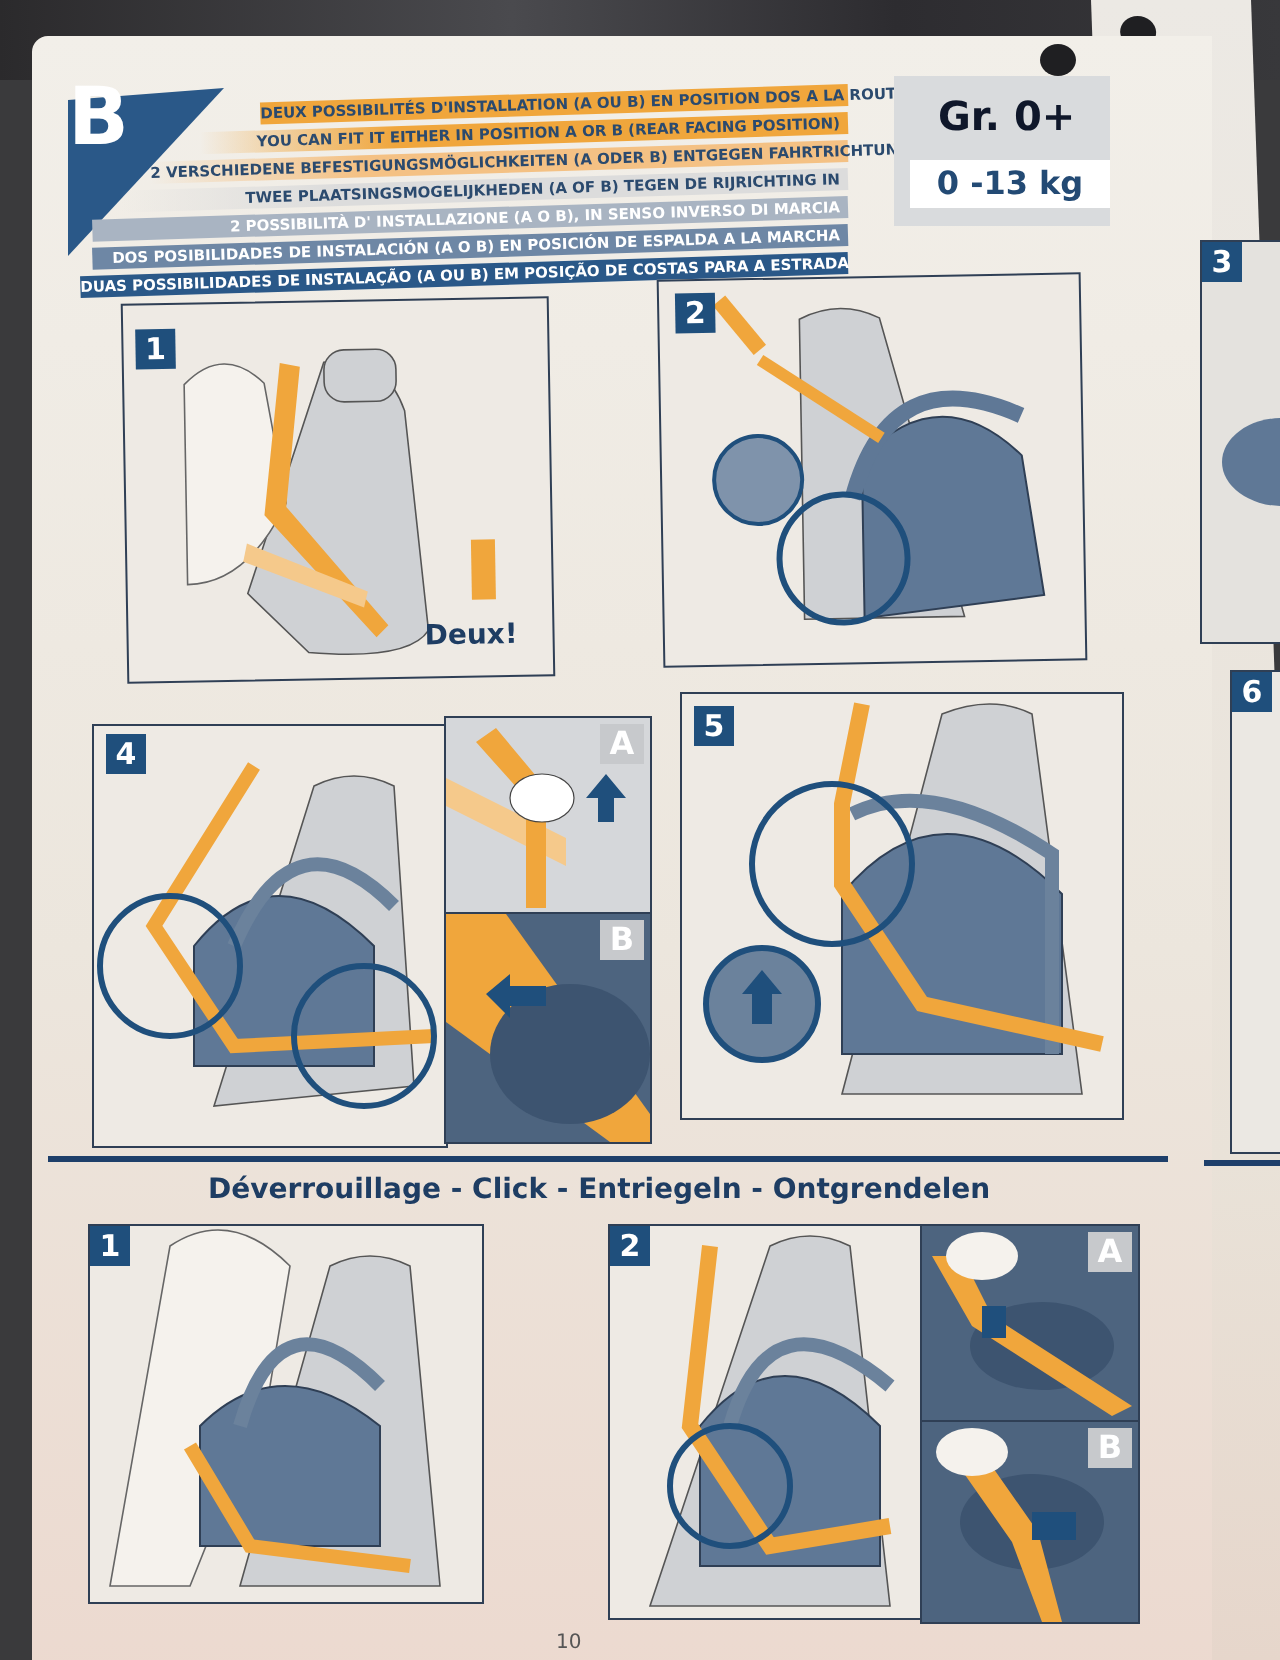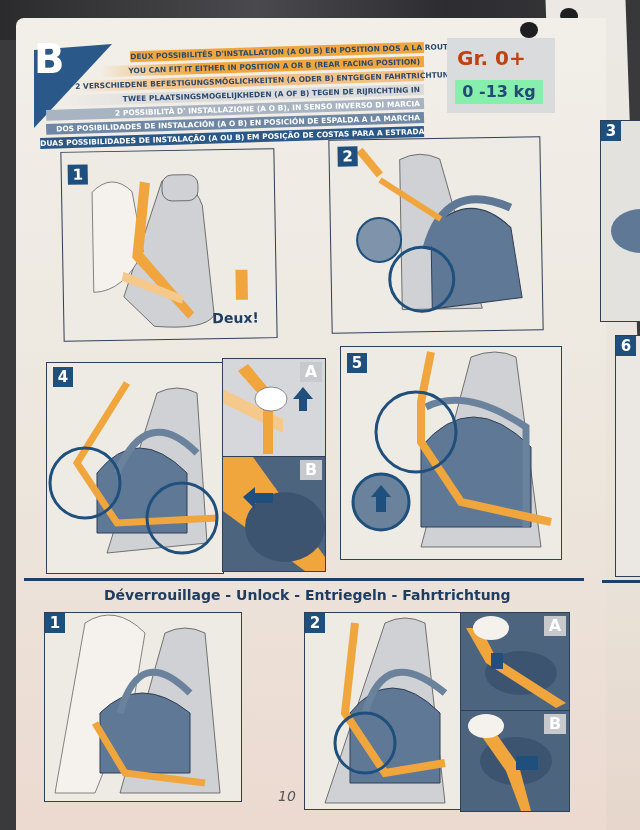--- a/index.html
+++ b/index.html
@@ -19,35 +19,35 @@
     position: absolute; left: 560px; top: 0; width: 80px; height: 830px;
     background: linear-gradient(180deg,#ece9e4,#e9e2d8 70%, #e6d6cb);
     transform: skewX(2deg);
   }
   .hole { position: absolute; width: 18px; height: 16px; border-radius: 50%; background:#1f1f22; }
   .b-letter { position:absolute; left: 34px; top: 36px; font: bold 40px "DejaVu Sans", sans-serif; color: #fff; }
   .stripe { position: absolute; height: 11px; line-height: 11px; font-size: 7.5px; font-weight: bold;
     text-transform: uppercase; white-space: nowrap; text-align: right; padding-right: 4px;
     transform: rotate(-1.8deg); transform-origin: right center; }
   .grp { position: absolute; left: 447px; top: 38px; width: 108px; height: 75px; background: #d9dbdd; }
-  .grp-title { position:absolute; left: 10px; top: 8px; font: bold 20px "DejaVu Sans", sans-serif; color: #c2410c; text-align: center; }
-  .grp-weight { position:absolute; left: 8px; top: 42px; width: 88px; height: 24px; background:#86efac;
+  .grp-title { position:absolute; left: 22px; top: 8px; font: bold 20px "DejaVu Sans", sans-serif; color: #0f172a; text-align: center; }
+  .grp-weight { position:absolute; left: 8px; top: 42px; width: 100px; height: 24px; background:#ffffff;
     font: bold 16px "DejaVu Sans", sans-serif; color:#234a74; text-align:center; line-height:24px; }
 
   .panel { position: absolute; border: 1.5px solid #2f3f55; background: #eeeae4; overflow: hidden; }
   .num { position: absolute; left: 0; top: 0; width: 20px; height: 20px; background: #1f4f7c; color: #fff;
     font: bold 15px "DejaVu Sans", sans-serif; text-align:center; line-height: 21px; z-index: 3; }
   .subnum { position: absolute; right: 3px; top: 3px; width: 22px; height: 20px; background: #c7c9cc; color: #fff;
     font: bold 16px "DejaVu Sans", sans-serif; text-align:center; line-height: 20px; z-index:3; }
   .panel svg { position:absolute; left:0; top:0; width:100%; height:100%; }
   .click { position:absolute; font: bold 14px "DejaVu Sans", sans-serif; color:#1e3d63; }
 
   .divider { position:absolute; height: 3px; background:#1e3f6a; }
   .section-title { position:absolute; left: 104px; top: 587px; font: bold 14px "DejaVu Sans", sans-serif; color:#1e3d63; }
-  .page-no { position:absolute; left: 278px; top: 788px; font-size: 14px; color:#555;font-style:italic; }
+  .page-no { position:absolute; left: 278px; top: 816px; font-size: 10px; color:#555; }
 </style>
 </head>
 <body>
 
 <div class="bg-dark"></div>
 <div class="page-right">
   <div class="hole" style="left:14px;top:8px;"></div>
 </div>
 <div class="page"></div>
 <div class="hole" style="left:520px;top:22px;"></div>
@@ -143,21 +143,21 @@
     <path d="M85 60 q40 -20 100 20 l0 100" fill="none" stroke="#6b829c" stroke-width="7"></path>
     <path d="M90 5 l-10 50 l0 40 l40 60 l90 20" fill="none" stroke="#f0a63c" stroke-width="8"></path>
     <circle cx="75" cy="85" r="40" fill="none" stroke="#1f4f7c" stroke-width="3"></circle>
     <circle cx="40" cy="155" r="28" fill="#6b829c" stroke="#1f4f7c" stroke-width="3"></circle>
     <polygon points="30,150 40,138 50,150 45,150 45,165 35,165 35,150" fill="#1f4f7c"></polygon>
   </svg>
 </div>
 
 <div class="divider" style="left:24px;top:578px;width:560px;"></div>
 <div class="divider" style="left:602px;top:580px;width:40px;"></div>
-<div class="section-title">Déverrouillage - Unlock - Entriegeln - Fahrtrichtung</div>
+<div class="section-title">Déverrouillage - Click - Entriegeln - Ontgrendelen</div>
 
 <div class="panel" style="left:44px;top:612px;width:196px;height:188px;">
   <div class="num" style="left:0;top:0;">1</div>
   <svg viewBox="0 0 196 188">
     <path d="M120 20 q20 -10 40 0 l15 160 l-100 0 z" fill="#cfd1d4" stroke="#555" stroke-width="0.8"></path>
     <path d="M40 10 q30 -20 60 10 l-10 60 l-40 100 l-40 0 z" fill="#f5f2ed" stroke="#666" stroke-width="0.8"></path>
     <path d="M55 100 q40 -40 90 0 l0 60 l-90 0 z" fill="#5f7896" stroke="#2f3f55"></path>
     <path d="M75 100 q20 -70 70 -20" fill="none" stroke="#6b829c" stroke-width="7"></path>
     <path d="M50 110 l30 50 l80 10" fill="none" stroke="#f0a63c" stroke-width="7"></path>
   </svg>

